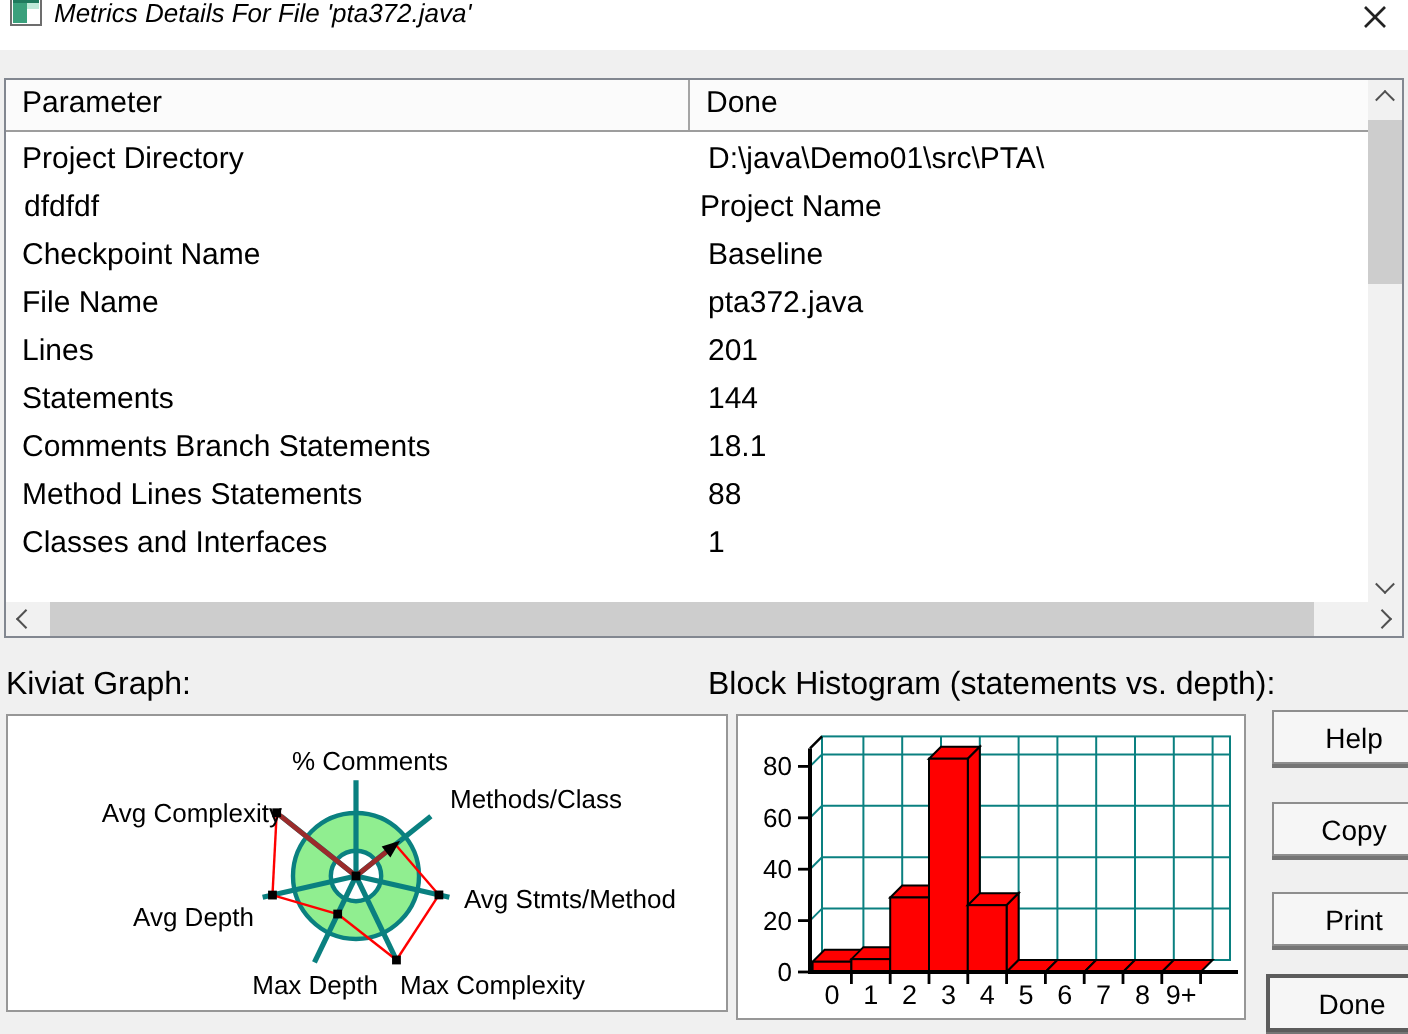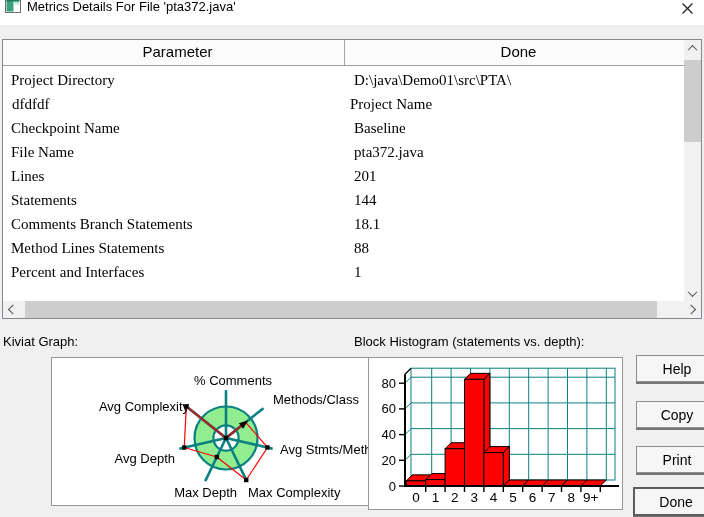--- a/index.html
+++ b/index.html
@@ -3,52 +3,52 @@
 <meta charset="utf-8">
 <style>
   html,body{margin:0;padding:0;}
   body{
     width:704px;height:517px;overflow:hidden;position:relative;
     background:#f0f0f0;
     font-family:"Liberation Sans",sans-serif;
     -webkit-font-smoothing:antialiased;
   }
   
-  .titlebar{position:absolute;left:0;top:0;width:704px;height:25px;background:#ffffff;}
+  .titlebar{position:absolute;left:0;top:0;width:704px;height:25px;background:#ffffff;font-style:italic;}
   .app-icon{position:absolute;left:5px;top:-3px;width:16px;height:16px;}
   .title-text{position:absolute;left:27px;top:-1px;font-size:13px;color:#000;white-space:nowrap;}
   .close-button{position:absolute;right:2px;top:-4px;width:30px;height:24px;display:flex;align-items:center;justify-content:center;cursor:default;}
   
   .listview{position:absolute;left:2px;top:39px;width:700px;height:280px;background:#fff;border:1px solid #828790;box-sizing:border-box;overflow:hidden;}
   .lv-header{position:absolute;left:0;top:0;right:17px;height:25px;background:#fbfbfb;border-bottom:1px solid #9d9d9d;display:flex;font-size:15px;}
-  .hcell{padding:3px 0 0 8px;box-sizing:border-box;white-space:nowrap;text-align:center;}
+  .hcell{padding:3px 0 0 8px;box-sizing:border-box;white-space:nowrap;}
   .hcell.hparam{width:342px;border-right:1px solid #a5a5a5;}
   .hcell.hval{flex:1;padding-left:8px;}
   .lv-rows{position:absolute;left:0;top:26px;right:17px;bottom:17px;overflow:hidden;padding-top:2px;}
-  .lv-row{display:flex;height:24px;line-height:24px;font-size:15px;white-space:nowrap;font-family:Liberation Serif, serif;}
+  .lv-row{display:flex;height:24px;line-height:24px;font-size:15px;white-space:nowrap;}
   .cell{overflow:hidden;}
   .cell.param{width:342px;padding-left:8px;box-sizing:border-box;}
   .cell.value{flex:1;padding-left:9px;}
   
   .lv-vscroll{position:absolute;top:0;right:0;width:17px;height:262px;background:#f1f1f1;}
   .lv-vscroll .thumb{position:absolute;left:0;top:20px;width:17px;height:82px;background:#cdcdcd;}
   .lv-hscroll{position:absolute;left:0;right:0;bottom:0;height:17px;background:#f1f1f1;}
   .lv-hscroll .thumb{position:absolute;left:22px;top:0;width:632px;height:17px;background:#cdcdcd;}
   .chev{display:inline-block;width:6px;height:6px;border-right:1.6px solid #505050;border-bottom:1.6px solid #505050;}
   .sb-btn{position:absolute;display:flex;align-items:center;justify-content:center;width:17px;height:17px;}
   .chev.up{transform:rotate(-135deg) translate(-1px,-1px);}
   .chev.down{transform:rotate(45deg) translate(-1px,-1px);}
   .chev.left{transform:rotate(135deg) translate(-1px,-1px);}
   .chev.right{transform:rotate(-45deg) translate(-1px,-1px);}
   
-  .section-label{position:absolute;top:334px;font-size:13px;color:#000;white-space:nowrap;}
+  .section-label{position:absolute;top:334px;font-size:16px;color:#000;white-space:nowrap;}
   #kiviat-label{left:3px;}
   #hist-label{left:354px;}
   .graph-box{position:absolute;background:#fff;border:1px solid #979797;box-sizing:border-box;}
-  #kiviat-box{left:3px;top:357px;width:361px;height:149px;margin-left:48px;}
+  #kiviat-box{left:3px;top:357px;width:361px;height:149px;}
   #hist-box{left:368px;top:357px;width:255px;height:153px;}
   svg{display:block;}
   svg text{font-family:"Liberation Sans",sans-serif;}
   
   .btn{position:absolute;width:82px;height:27px;background:#f6f6f6;border:1px solid #8e8e8e;
        box-shadow:0 2px 0 #757575;font-family:"Liberation Sans",sans-serif;font-size:14px;color:#000;
        display:flex;align-items:center;justify-content:center;box-sizing:border-box;}
   #btn-help {left:636px;top:355px;}
   #btn-copy {left:636px;top:401px;}
   #btn-print{left:636px;top:446px;}
@@ -106,21 +106,21 @@
       </div>
     <div class="lv-row">
         <div class="cell param">Comments Branch Statements</div>
         <div class="cell value">18.1</div>
       </div>
     <div class="lv-row">
         <div class="cell param">Method Lines Statements</div>
         <div class="cell value">88</div>
       </div>
     <div class="lv-row">
-        <div class="cell param">Percent and Interfaces</div>
+        <div class="cell param">Classes and Interfaces</div>
         <div class="cell value">1</div>
       </div>
   </div>
 
   <div class="lv-vscroll">
     <span class="sb-btn" style="top:0;">
         <span class="chev up"></span>
       </span>
     <span class="thumb"></span>
     <span class="sb-btn" style="bottom:0;">

